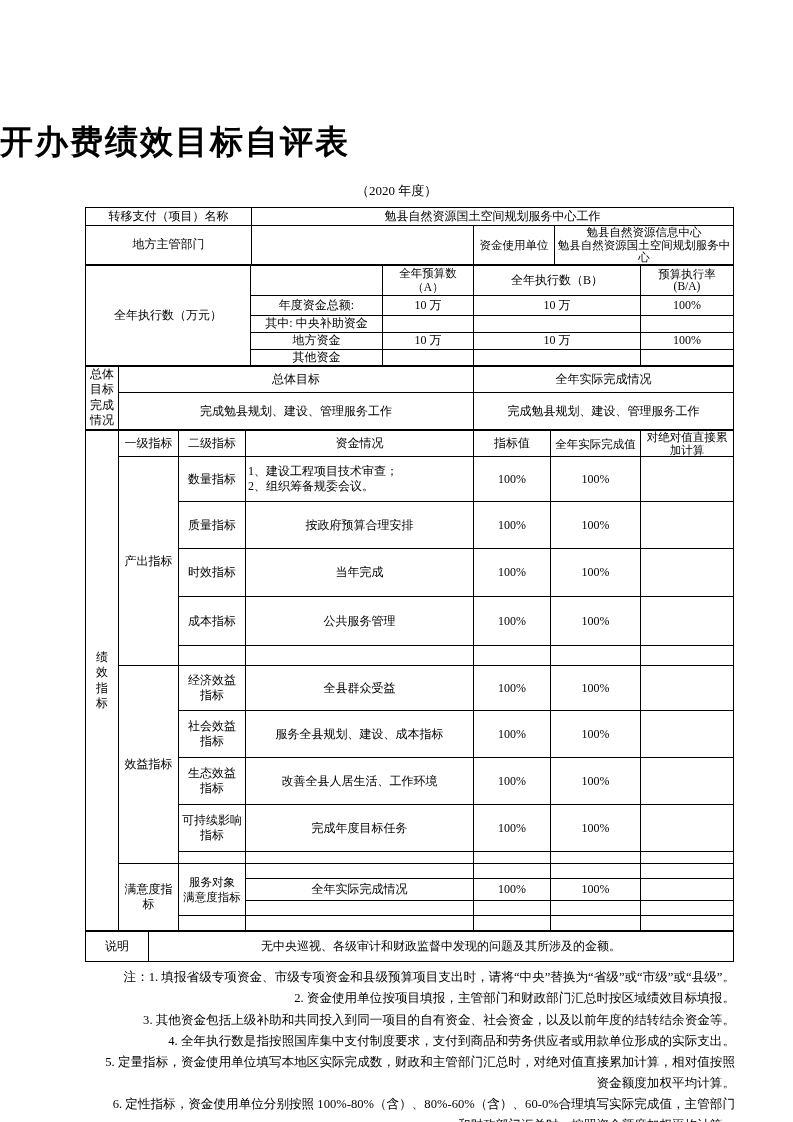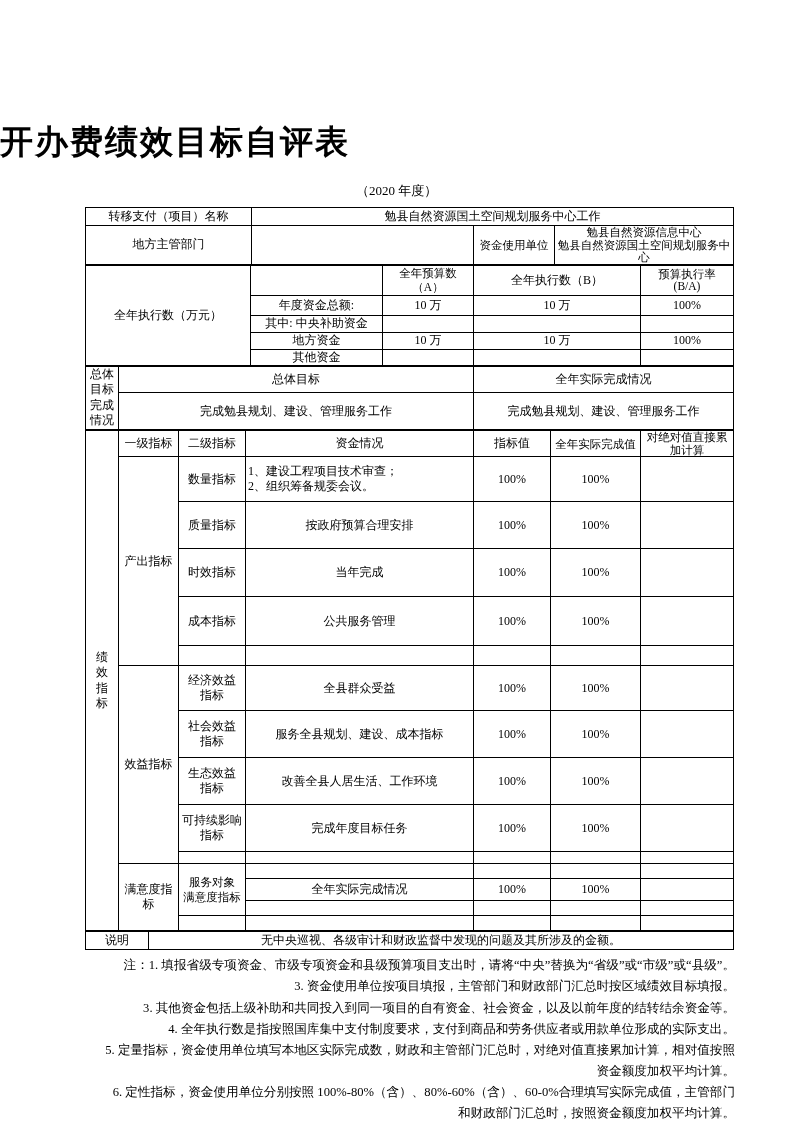--- a/index.html
+++ b/index.html
@@ -258,31 +258,31 @@
       </tr>
     </tbody>
       </table>
 
     <table>
       <colgroup>
           <col style="width:63px">
           <col style="width:585px">
         </colgroup>
       <tbody>
-          <tr style="height:18px">
+          <tr style="height:30px">
         <td>说明</td>
         <td>无中央巡视、各级审计和财政监督中发现的问题及其所涉及的金额。</td>
       </tr>
     </tbody>
       </table>
 
   </div>
 
   <div class="notes">
     <div class="note first">注：1. 填报省级专项资金、市级专项资金和县级预算项目支出时，请将“中央”替换为“省级”或“市级”或“县级”。</div>
-    <div class="note">3. 资金使用单位按项目填报，主管部门和财政部门汇总时按区域绩效目标填报。</div>
+    <div class="note">2. 资金使用单位按项目填报，主管部门和财政部门汇总时按区域绩效目标填报。</div>
     <div class="note">3. 其他资金包括上级补助和共同投入到同一项目的自有资金、社会资金，以及以前年度的结转结余资金等。</div>
     <div class="note">4. 全年执行数是指按照国库集中支付制度要求，支付到商品和劳务供应者或用款单位形成的实际支出。</div>
     <div class="note">5. 定量指标，资金使用单位填写本地区实际完成数，财政和主管部门汇总时，对绝对值直接累加计算，相对值按照资金额度加权平均计算。</div>
     <div class="note">6. 定性指标，资金使用单位分别按照 100%-80%（含）、80%-60%（含）、60-0%合理填写实际完成值，主管部门和财政部门汇总时，按照资金额度加权平均计算。</div>
   </div>
 
 </div>
 
 </body></html>

